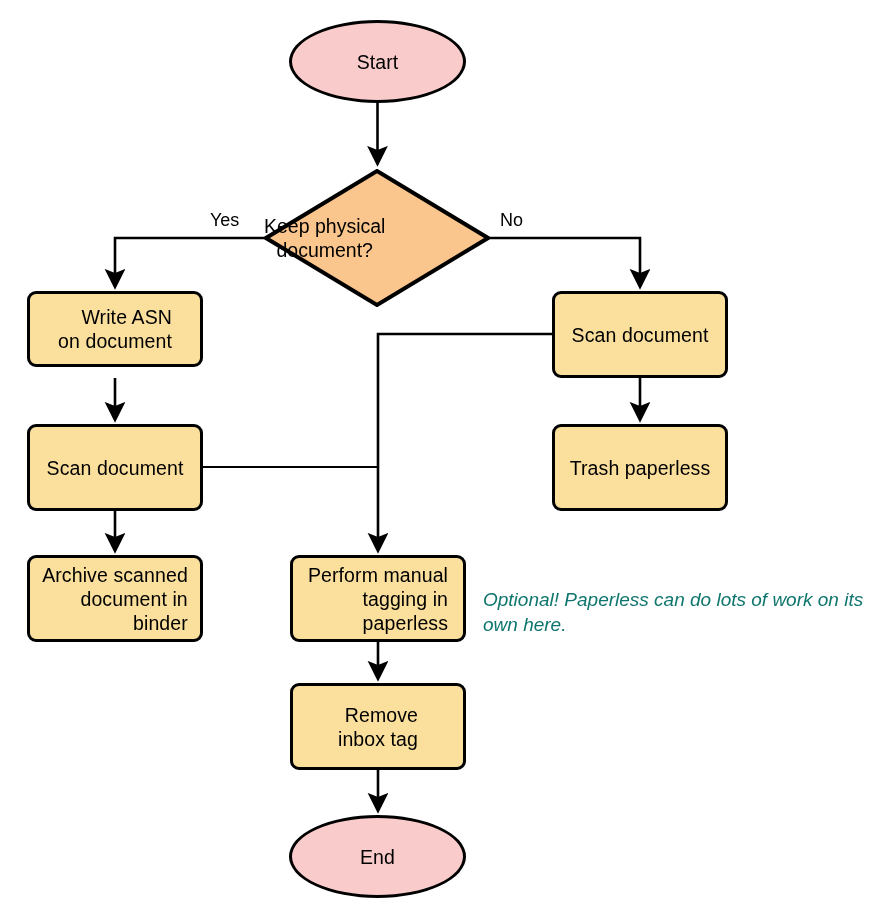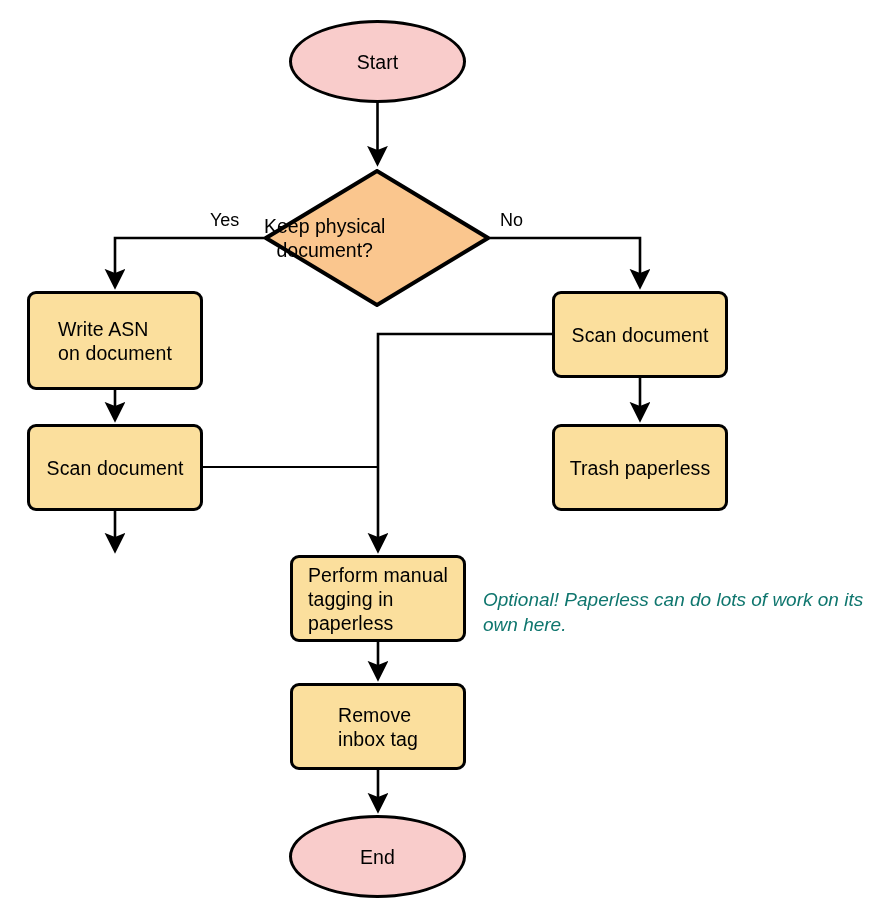--- a/index.html
+++ b/index.html
@@ -24,21 +24,21 @@
     top: 0;
     width: 888px;
     height: 907px;
   }
   .node {
     position: absolute;
     box-sizing: border-box;
     display: flex;
     align-items: center;
     justify-content: center;
-    text-align: left;
+    text-align: right;
     color: #000000;
     font-size: 19.5px;
     line-height: 24px;
     letter-spacing: 0.1px;
     border: 3px solid #000000;
     z-index: 3;
   }
   .node.terminal {
     border-radius: 50%;
   }
@@ -131,29 +131,34 @@
     <svg width="226" height="138" viewBox="0 0 226 138">
       <polygon points="113,2 224,69 113,136 2,69" fill="#FAC68E" stroke="#000000" stroke-width="4" stroke-linejoin="miter"></polygon>
     </svg>
     <span class="diamond-label">Keep physical
 document?</span>
   </div>
 
   <div class="edge-label" style="left:210px; top:210px;">Yes</div>
   <div class="edge-label" style="left:500px; top:210px;">No</div>
 
-  <div class="node process" style="left:27px; top:291px; width:176px; height:99px; background:#FBDF9D;">
+  <div class="node process" style="left:27px; top:291px; width:176px; height:76px; background:#FBDF9D;">
     <span class="node-label">Write ASN
 on document</span>
   </div>
 
   <div class="node process" style="left:27px; top:424px; width:176px; height:87px; background:#FBDF9D;">
     <span class="node-label">Scan document</span>
   </div>
 
+  <div class="node process" style="left:27px; top:555px; width:176px; height:87px; background:#FBDF9D;">
+    <span class="node-label">Archive scanned
+document in
+binder</span>
+  </div>
 
   <div class="node process" style="left:552px; top:291px; width:176px; height:87px; background:#FBDF9D;">
     <span class="node-label">Scan document</span>
   </div>
 
   <div class="node process" style="left:552px; top:424px; width:176px; height:87px; background:#FBDF9D;">
     <span class="node-label">Trash paperless</span>
   </div>
 
   <div class="node process" style="left:290px; top:555px; width:176px; height:87px; background:#FBDF9D;">

